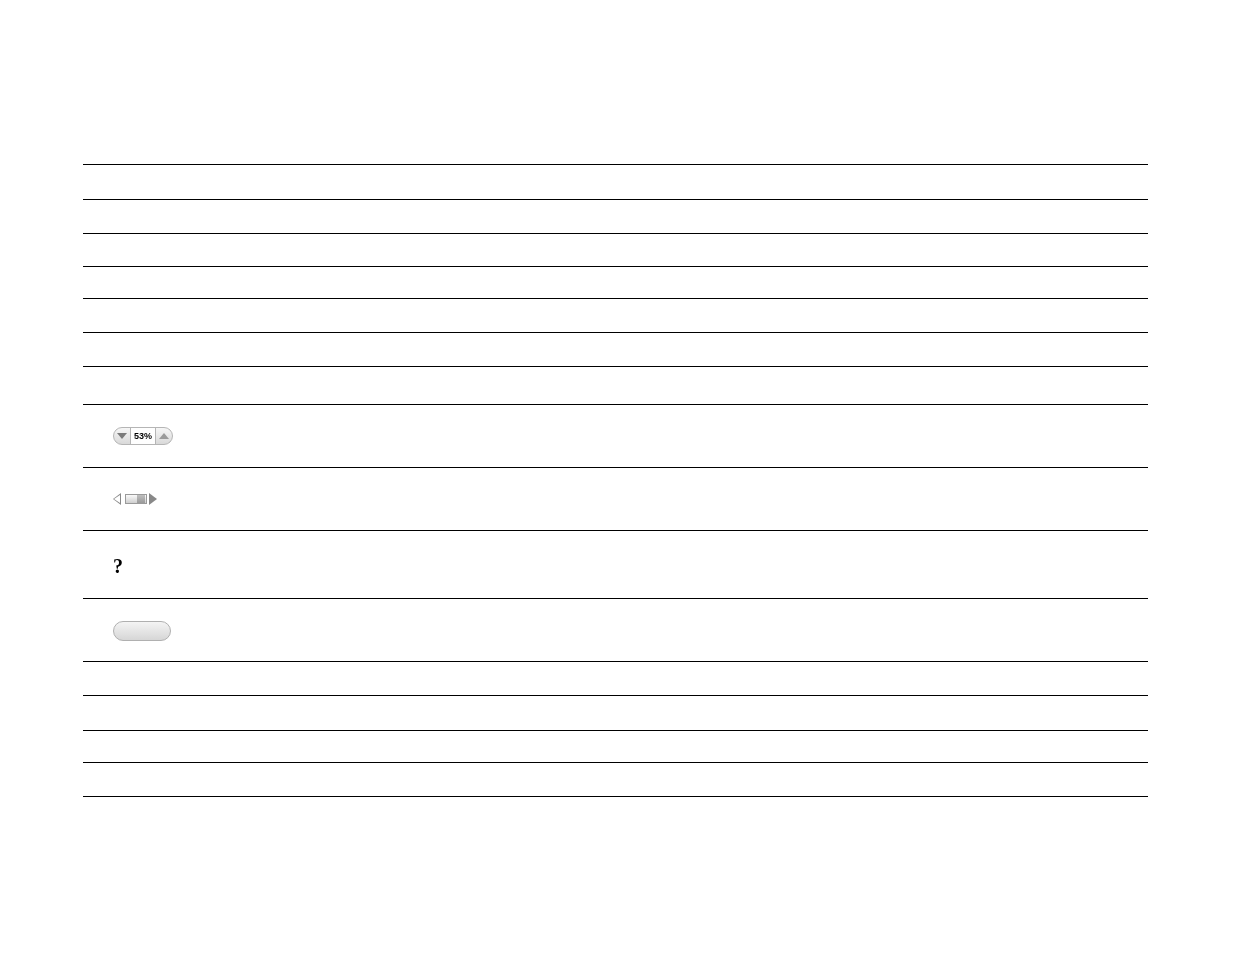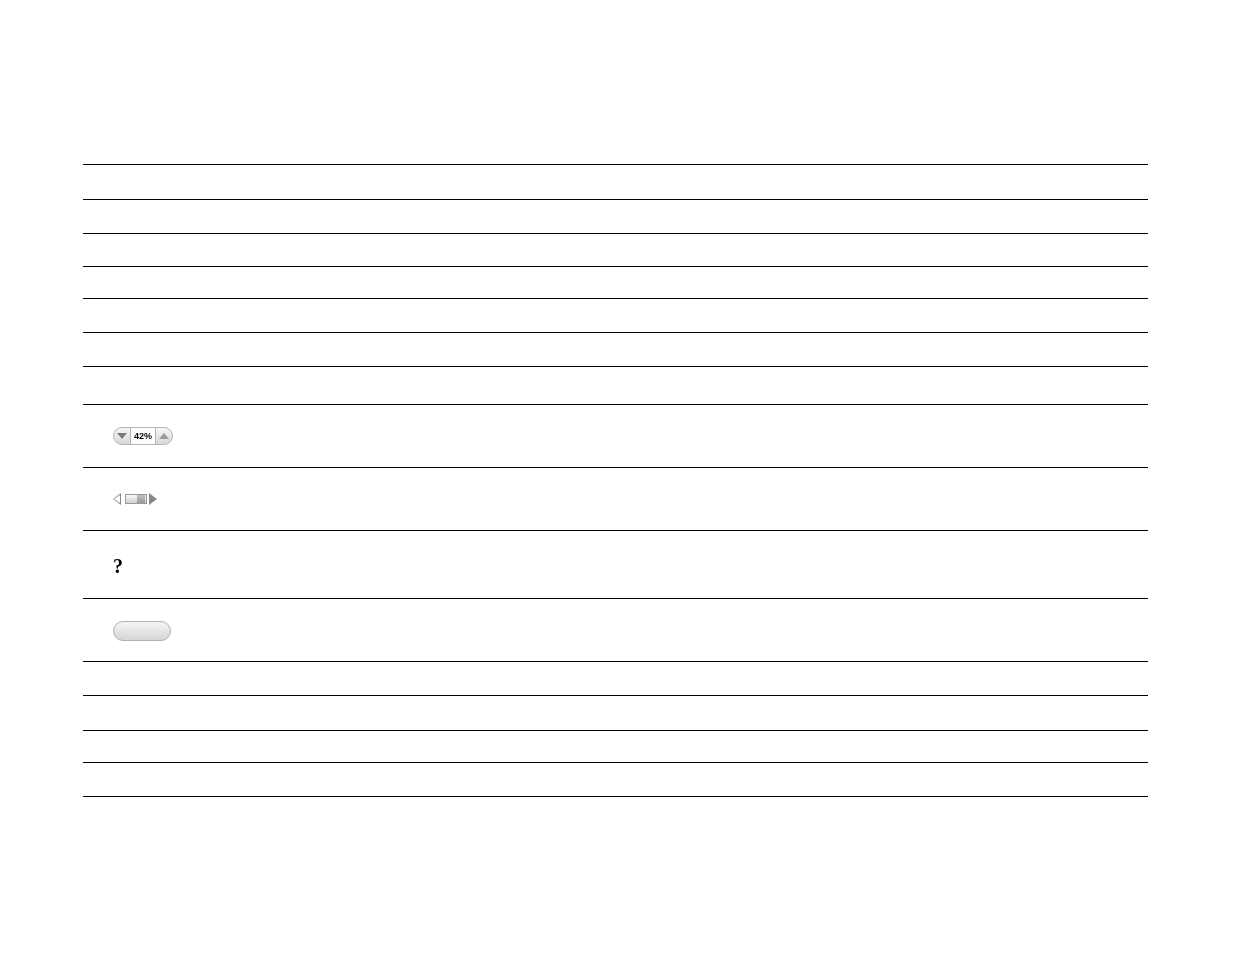--- a/index.html
+++ b/index.html
@@ -151,21 +151,21 @@
     <div class="row" style="height: 32px;"></div>
     <div class="row" style="height: 34px;"></div>
     <div class="row" style="height: 34px;"></div>
     <div class="row" style="height: 38px;"></div>
     <div class="row" style="height: 63px;">
       <div class="row-content" style="height: 63px; align-items: flex-start; padding-top: 22px;">
         <div class="zoom-control">
           <div class="zoom-btn">
             <div class="tri-down"></div>
           </div>
-          <div class="zoom-value">42%</div>
+          <div class="zoom-value">53%</div>
           <div class="zoom-btn">
             <div class="tri-up"></div>
           </div>
         </div>
       </div>
     </div>
     <div class="row" style="height: 63px;">
       <div class="row-content" style="height: 63px; align-items: flex-start; padding-top: 24px;">
         <div class="spin-control">
           <div class="arrow-left-outline"></div>

